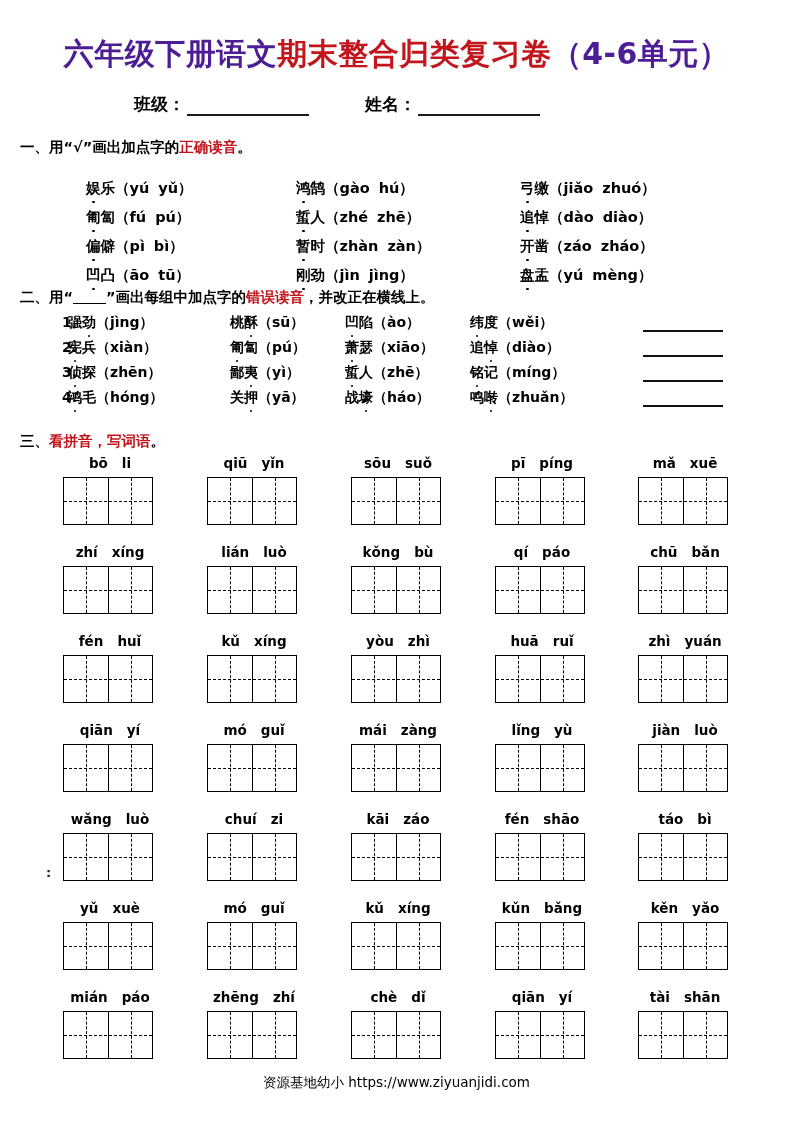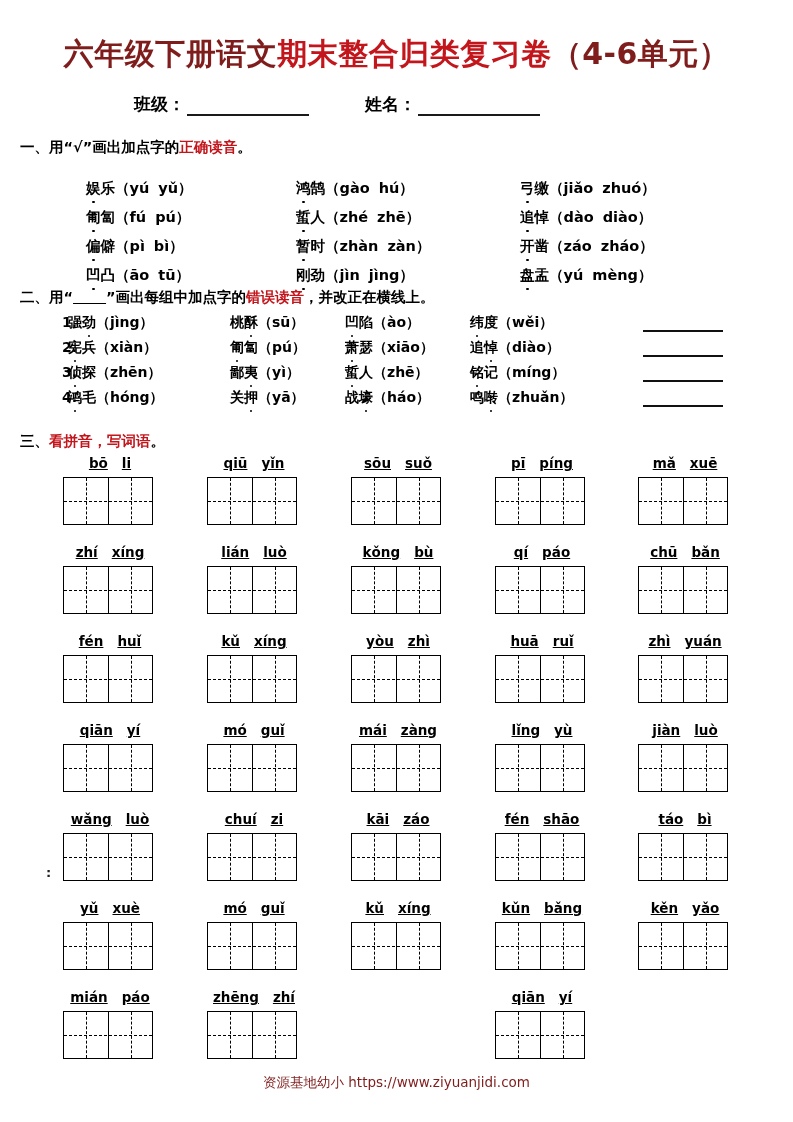--- a/index.html
+++ b/index.html
@@ -20,21 +20,21 @@
   .title-row {
     position: absolute;
     top: 34px; left: 0; width: 793px;
     text-align: center;
     font-size: 30px;
     font-weight: bold;
     letter-spacing: 0.5px;
     white-space: nowrap;
     font-family: "DejaVu Sans", "Liberation Sans", sans-serif;
   }
-  .title-black { color: #7f1d1d; }
+  .title-black { color: #4c1d95; }
   .title-red { color: #c3161c; margin-top: 46px; }
 
   
   .info-row {
     position: absolute;
     top: 93px; left: 0; width: 674px;
     display: flex;
     justify-content: center;
     align-items: flex-end;
     gap: 56px;
@@ -118,21 +118,20 @@
   .s3-row { position: relative; height: 89px; }
   .s3-item { position: absolute; width: 94px; }
   .s3-py {
     height: 22px;
     font-size: 13.5px;
     font-weight: bold;
     text-align: center;
     white-space: nowrap;
     letter-spacing: 0px;
     font-family: "DejaVu Sans", "Liberation Sans", sans-serif;
-    text-decoration: underline;
   }
   .s3-py .sp { display: inline-block; width: 14px; }
   .tianzi {
     position: relative;
     width: 90px;
     height: 48px;
     border: 1.8px solid #000;
     display: flex;
   }
   .tianzi .half {
@@ -172,21 +171,21 @@
     color: #222;
     line-height: 1;
   }
 
   
   .footer {
     position: absolute;
     top: 1074px; left: 0; width: 793px;
     text-align: center;
     font-size: 13.5px;
-    color: #7f1d1d;
+    color: #000000;
     white-space: nowrap;
   }
 </style>
 </head>
 <body>
 
 <div class="page">
 
   <div class="title-row">
     <span class="title-black">六年级下册语文</span><span class="title-red">期末整合归类复习卷</span><span class="title-black">（4-6单元）</span>
@@ -504,27 +503,41 @@
             <div class="half"></div>
           </div>
         </div>
         <div class="s3-item s3-col1">
           <div class="s3-py">zhēng<span class="sp"></span>zhí</div>
           <div class="tianzi">
             <div class="half"></div>
             <div class="half"></div>
           </div>
         </div>
+        <div class="s3-item s3-col2">
+          <div class="s3-py">chè<span class="sp"></span>dǐ</div>
+          <div class="tianzi">
+            <div class="half"></div>
+            <div class="half"></div>
+          </div>
+        </div>
         <div class="s3-item s3-col3">
           <div class="s3-py">qiān<span class="sp"></span>yí</div>
           <div class="tianzi">
             <div class="half"></div>
             <div class="half"></div>
           </div>
         </div>
+        <div class="s3-item s3-col4">
+          <div class="s3-py">tài<span class="sp"></span>shān</div>
+          <div class="tianzi">
+            <div class="half"></div>
+            <div class="half"></div>
+          </div>
+        </div>
       </div>
     </div>
 
   <div class="stray-mark">:</div>
 
   <div class="footer">资源基地幼小 https://www.ziyuanjidi.com</div>
 
 </div>
 
 </body></html>

